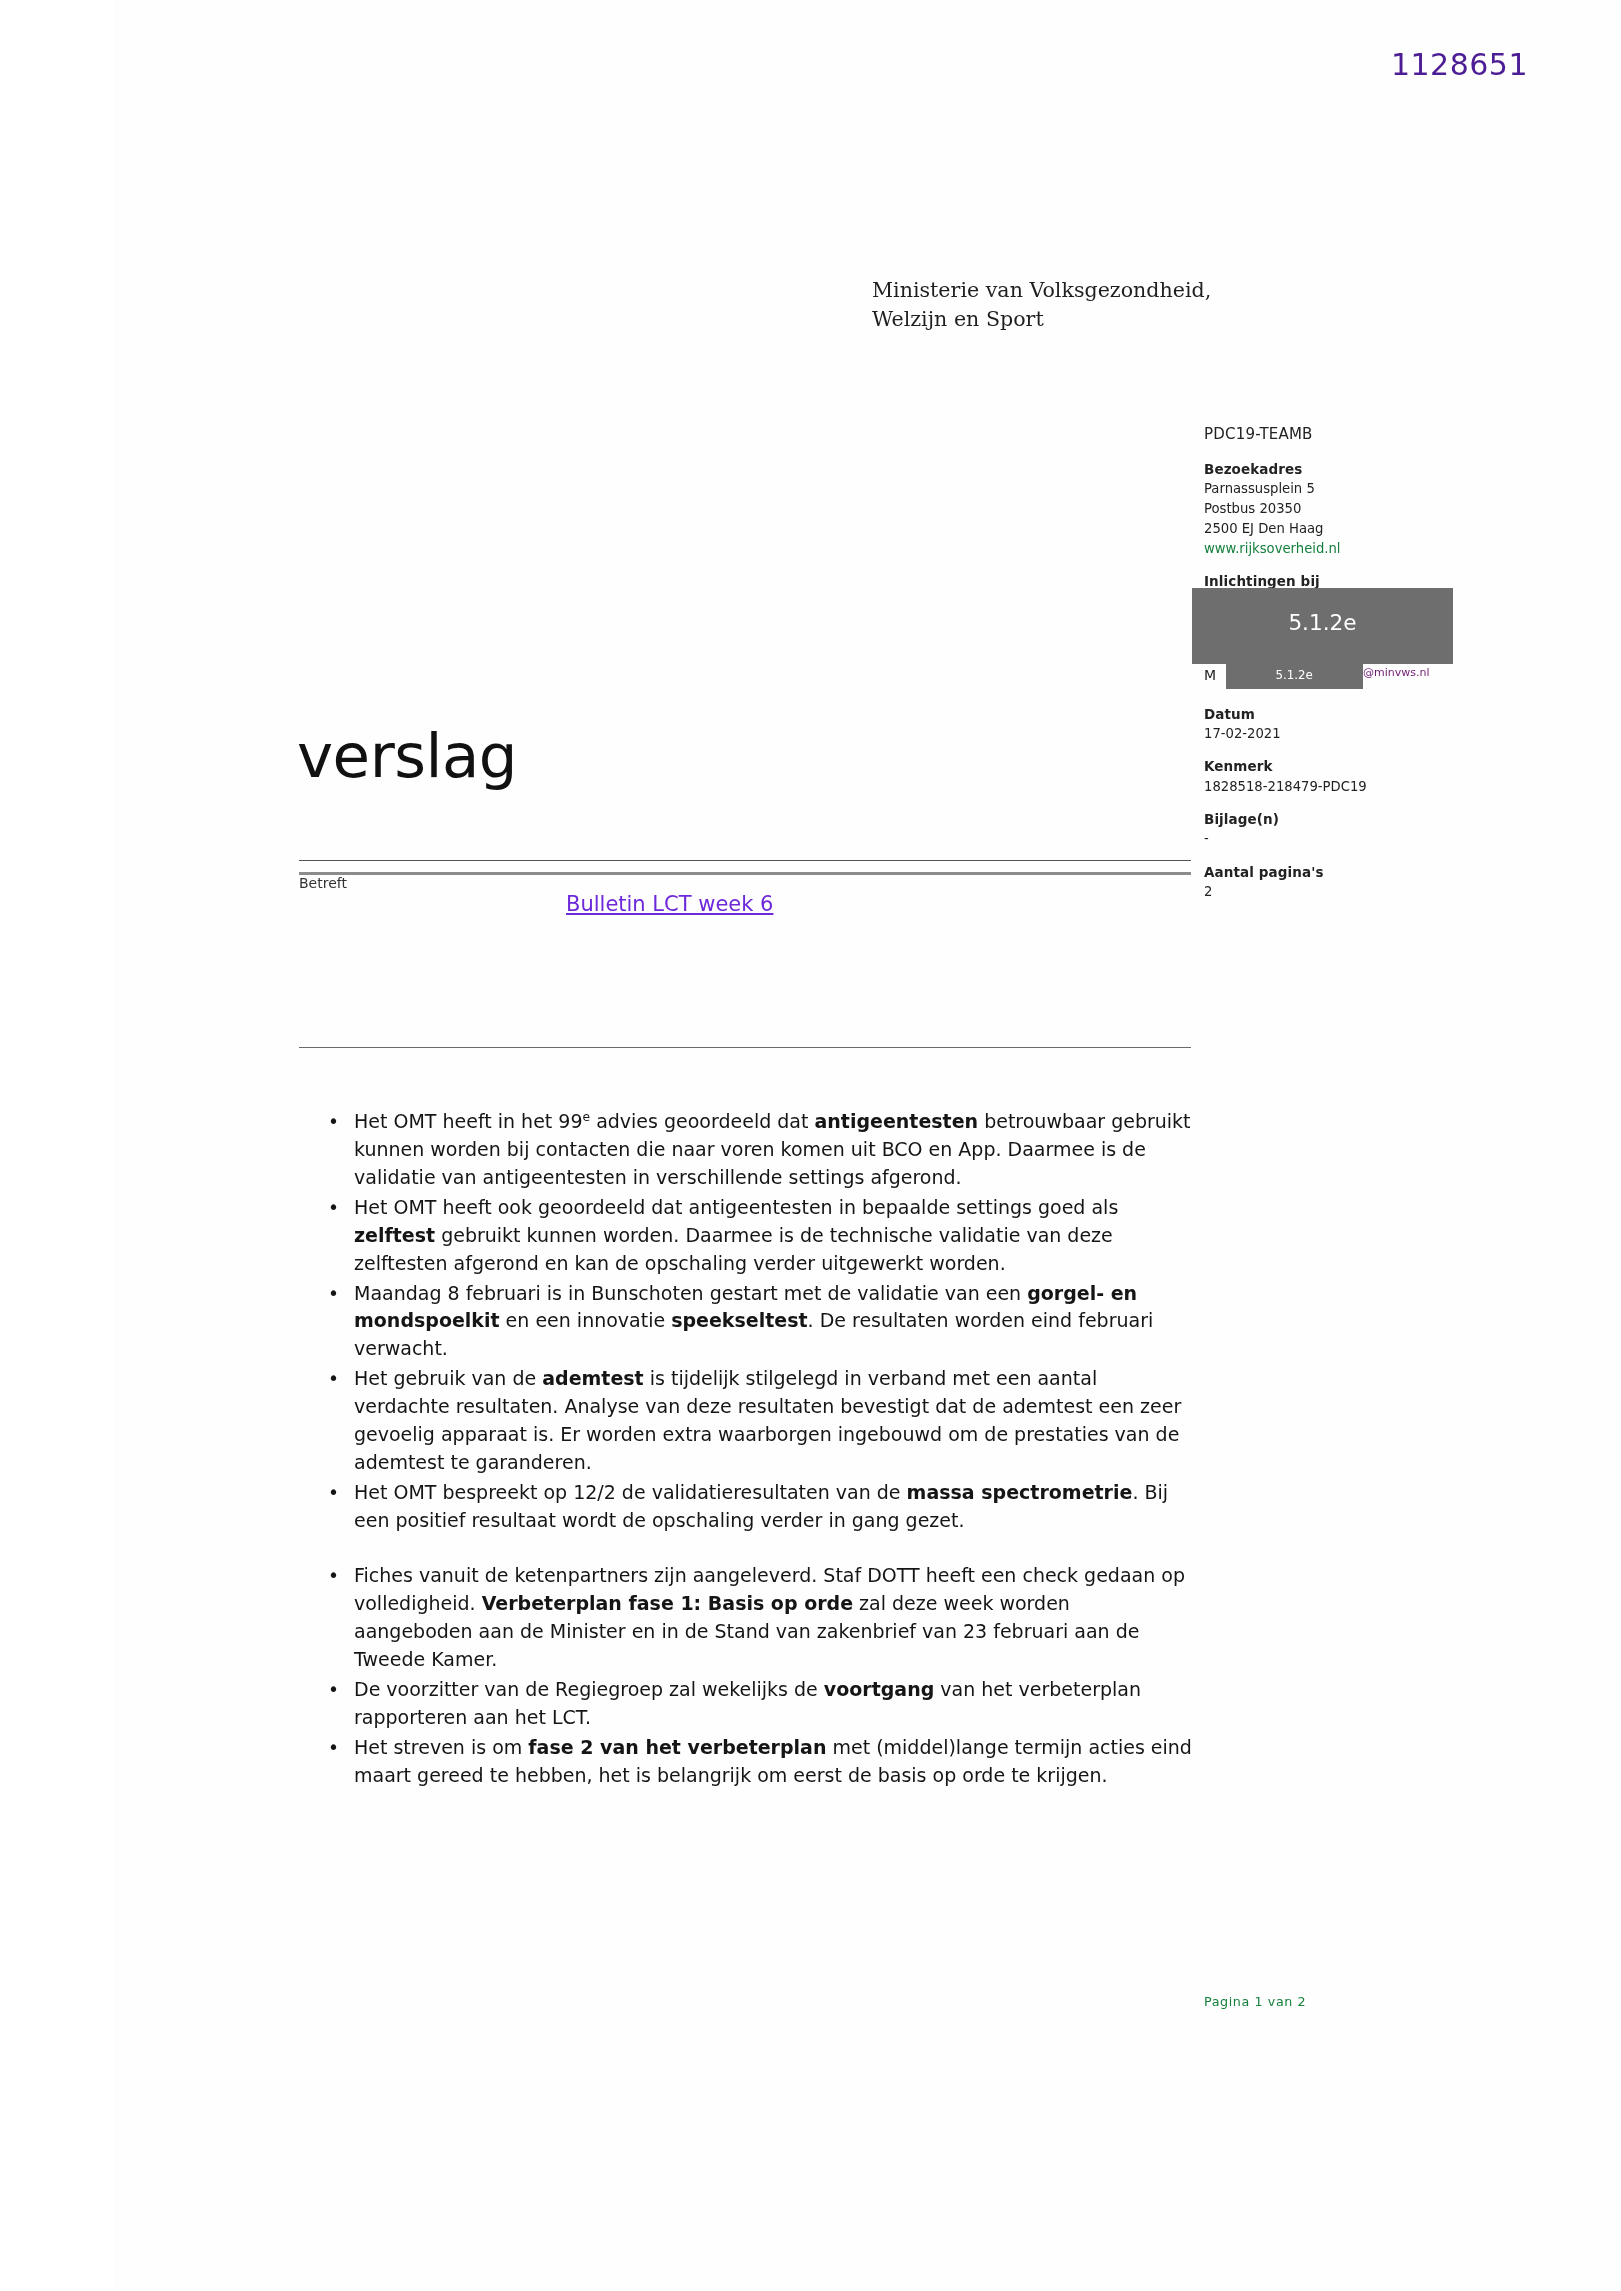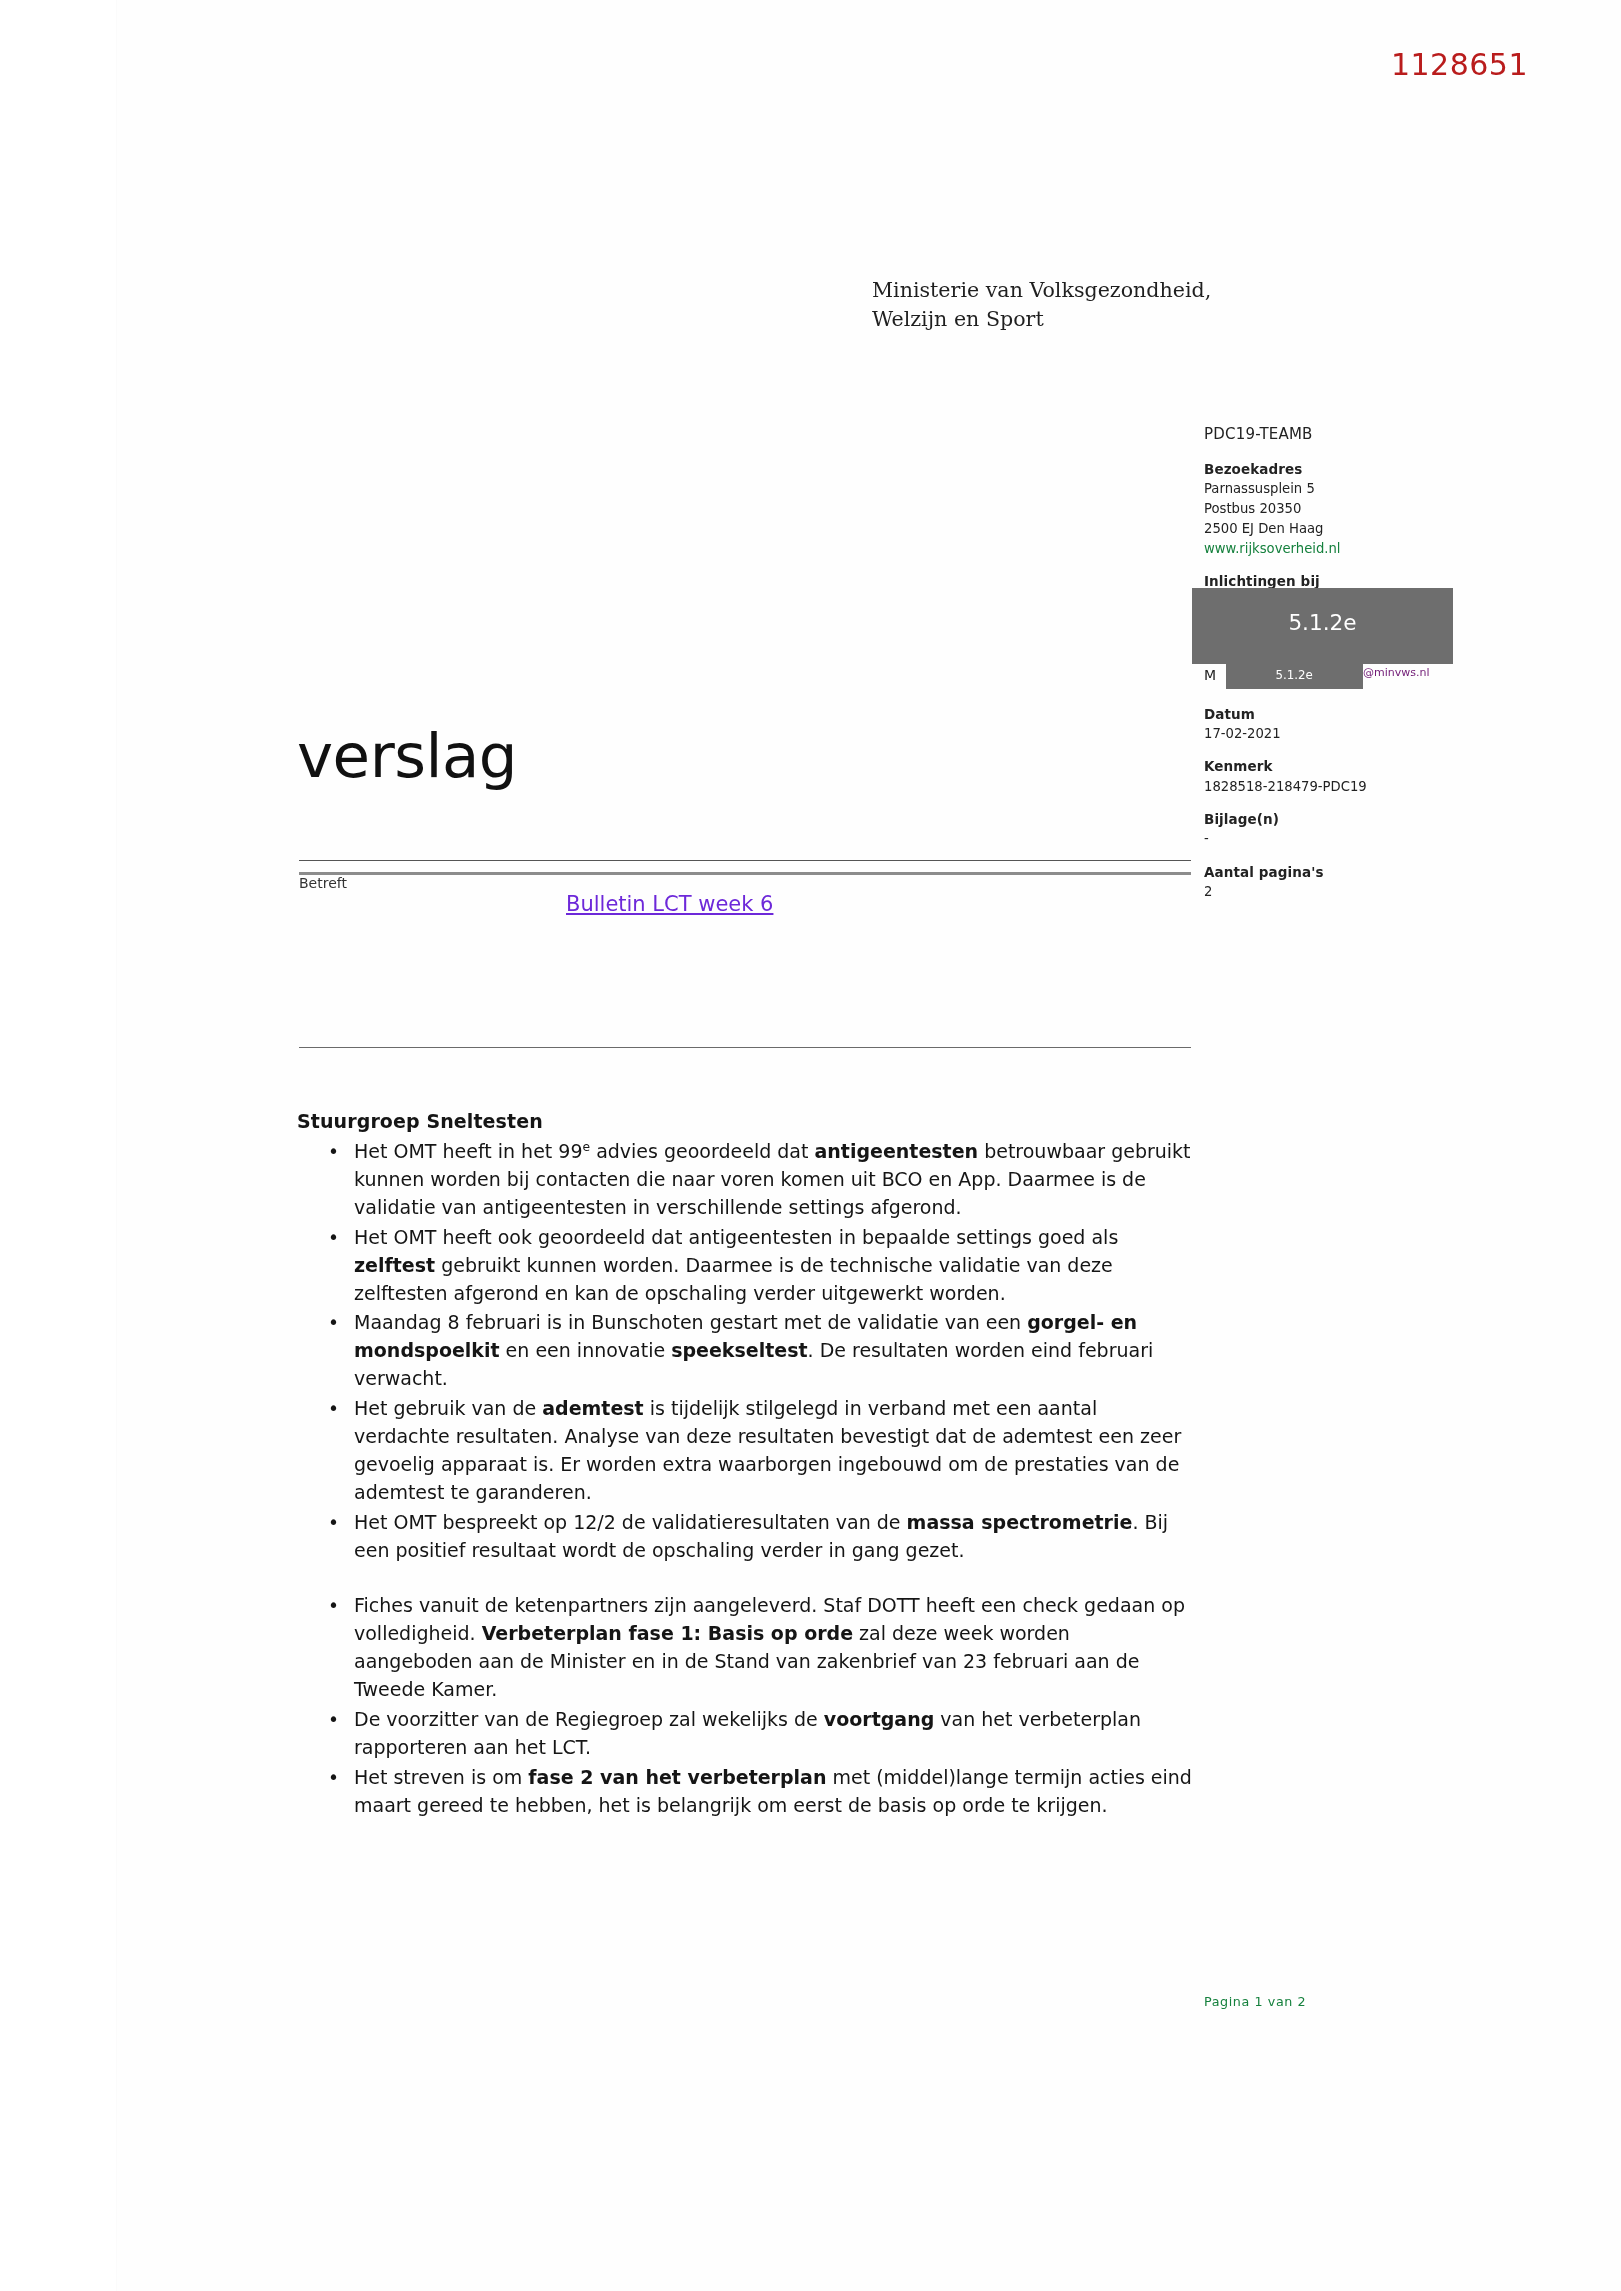--- a/index.html
+++ b/index.html
@@ -29,21 +29,21 @@
     box-shadow: inset 1px 0 0 #fbfbfb;
   }
 
   .doc-number {
     position: absolute;
     right: 93px;
     top: 47px;
     font-family: "DejaVu Sans", "Liberation Sans", sans-serif;
     font-size: 30px;
     letter-spacing: 0.5px;
-    color: #b91c1c;
+    color: #4c1d95;
   }
 
   .ministry {
     position: absolute;
     left: 872px;
     top: 276px;
     font-family: "DejaVu Serif", "Liberation Serif", serif;
     font-size: 20.6px;
     line-height: 1.42;
     color: #1f1f1f;
@@ -297,21 +297,20 @@
   <div class="rule-thin"></div>
   <div class="rule-thick"></div>
 
   <div class="betreft-label">Betreft</div>
   <div class="betreft-value">Bulletin LCT week 6</div>
 
   <div class="rule-bottom"></div>
 
   <div class="body" id="body-root">
       <div class="section">
-        <h2>Stuurgroep Sneltesten</h2>
         <ul>
           <li><span class="bullet">•</span><span>Het OMT heeft in het 99<sup>e</sup> advies geoordeeld dat <b>antigeentesten</b> betrouwbaar gebruikt kunnen worden bij contacten die naar voren komen uit BCO en App. Daarmee is de validatie van antigeentesten in verschillende settings afgerond.</span></li>
           <li><span class="bullet">•</span><span>Het OMT heeft ook geoordeeld dat antigeentesten in bepaalde settings goed als <b>zelftest</b> gebruikt kunnen worden. Daarmee is de technische validatie van deze zelftesten afgerond en kan de opschaling verder uitgewerkt worden.</span></li>
           <li><span class="bullet">•</span><span>Maandag 8 februari is in Bunschoten gestart met de validatie van een <b>gorgel- en mondspoelkit</b> en een innovatie <b>speekseltest</b>. De resultaten worden eind februari verwacht.</span></li>
           <li><span class="bullet">•</span><span>Het gebruik van de <b>ademtest</b> is tijdelijk stilgelegd in verband met een aantal verdachte resultaten. Analyse van deze resultaten bevestigt dat de ademtest een zeer gevoelig apparaat is. Er worden extra waarborgen ingebouwd om de prestaties van de ademtest te garanderen.</span></li>
           <li><span class="bullet">•</span><span>Het OMT bespreekt op 12/2 de validatieresultaten van de <b>massa spectrometrie</b>. Bij een positief resultaat wordt de opschaling verder in gang gezet.</span></li>
         </ul>
       </div>
       <div class="section">
         <ul>

